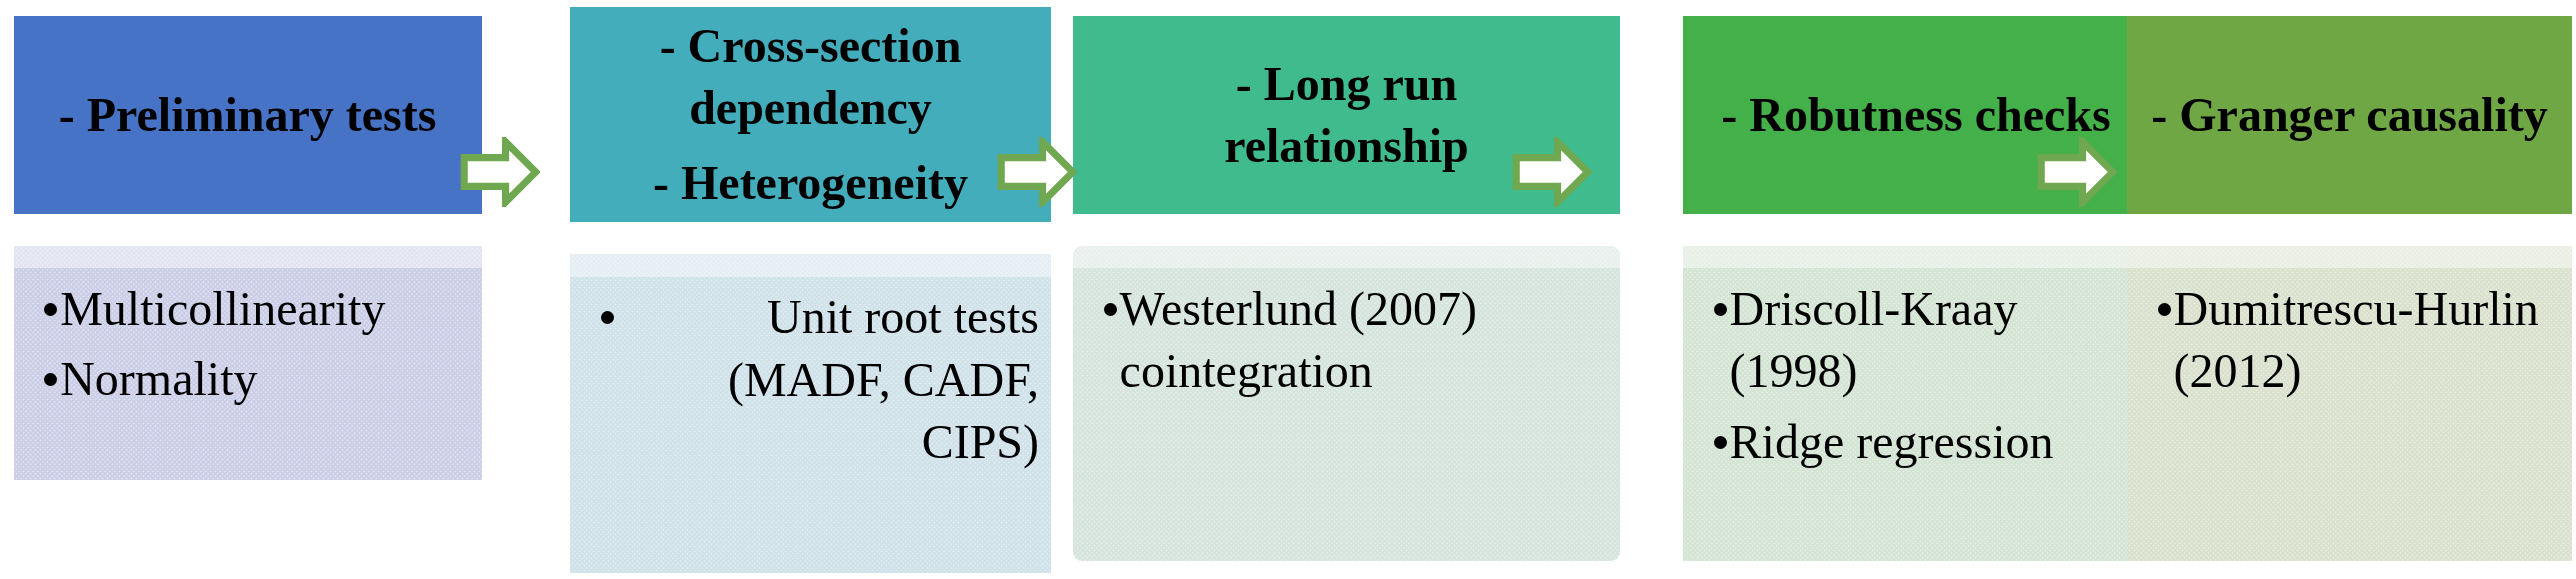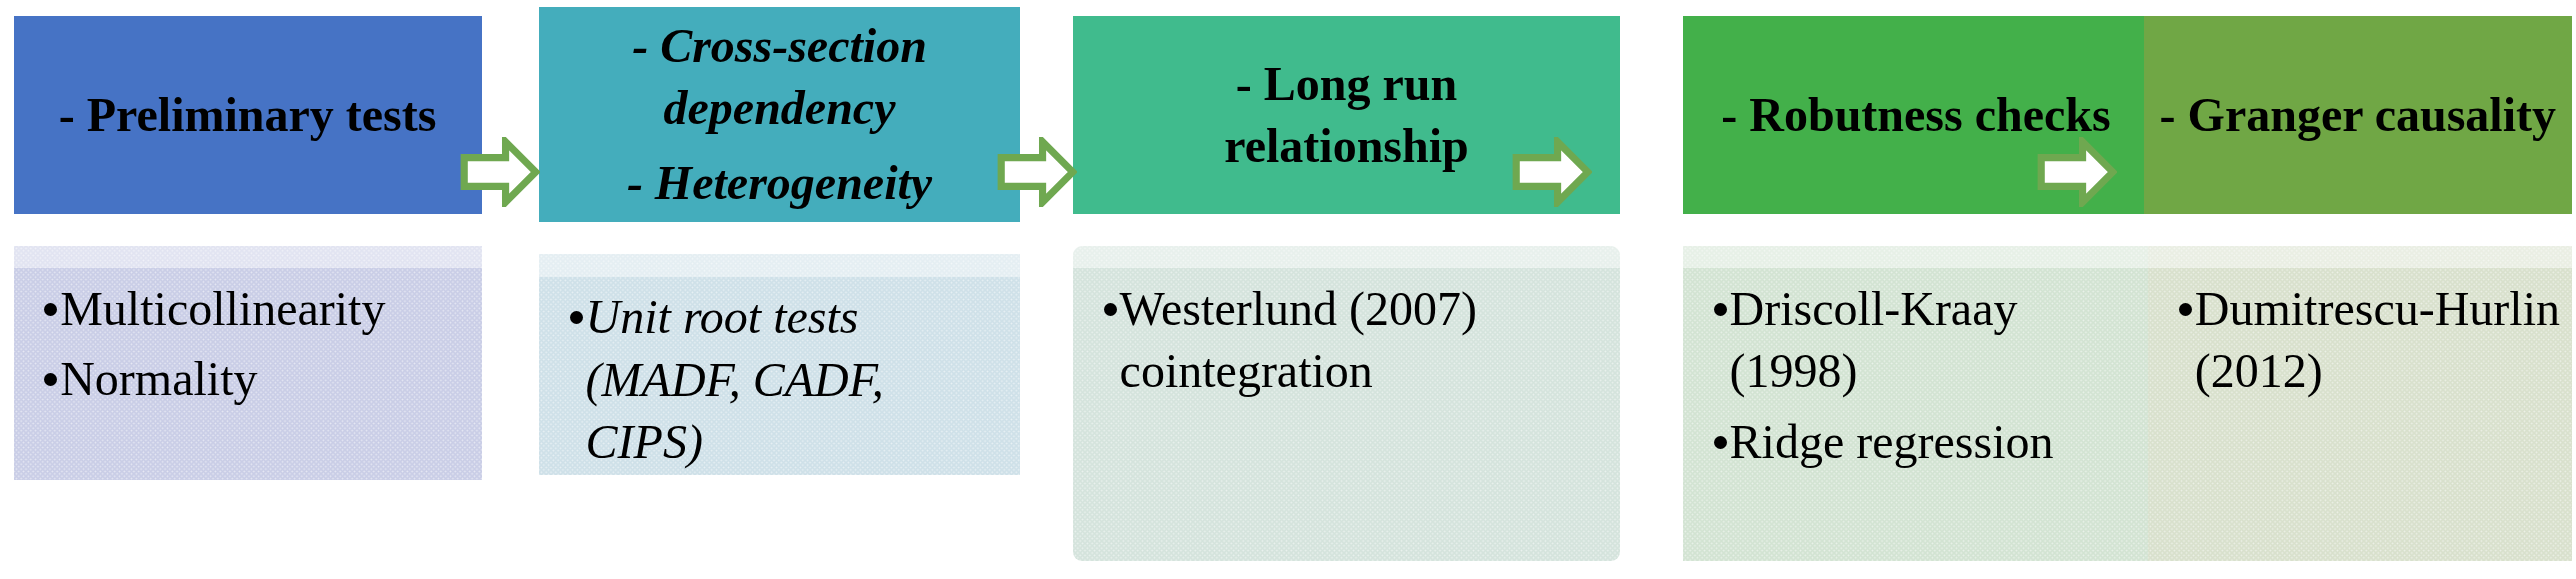--- a/index.html
+++ b/index.html
@@ -80,24 +80,24 @@
     left: 1.6px;
     top: 25px;
     width: 13px;
     height: 13px;
     border-radius: 50%;
     background: #000000;
   }
 
   
   #step-1 { left: 13.6px;   top: 16px; width: 468px; height: 464px; }
-  #step-2 { left: 539px;  top: 7.2px;  width: 481px; height: 468px; font-style: italic; }
+  #step-2 { left: 570px;  top: 7.2px;  width: 481px; height: 566px; }
   #step-3 { left: 1073px; top: 16px; width: 547px; height: 545px; }
   #step-4 { left: 1683px; top: 16px; width: 466px; height: 545px; }
-  #step-5 { left: 2127px; top: 16px; width: 445px; height: 545px; align-items: flex-end; }
+  #step-5 { left: 2127px; top: 16px; width: 445px; height: 545px; }
   #step-1 .hd, #step-3 .hd, #step-4 .hd, #step-5 .hd { height: 198px; }
   #step-2 .hd { height: 215px; }
 
   .arrow {
     position: absolute;
     top: 137px;
     width: 80px;
     height: 70px;
     z-index: 5;
   }
@@ -131,21 +131,21 @@
   <svg class="arrow" id="arrow-1" viewBox="0 0 100 88">
     <path d="M5,26 L57,26 L57,6 L95,44 L57,82 L57,62 L5,62 Z" style="stroke: rgb(111, 168, 80);"></path>
   </svg>
 
   <section class="step" id="step-2">
     <header class="hd" style="background-color: rgb(68, 173, 188);">
       <p>- Cross-section
 dependency</p>
       <p>- Heterogeneity</p>
     </header>
-    <div class="bd" style="background-color: rgb(206, 224, 232);">
+    <div class="bd" style="background-color: rgb(206, 224, 232); text-align: right;">
       <ul>
         <li><span class="dot"></span>Unit root tests
 (MADF, CADF,
 CIPS)</li>
       </ul>
     </div>
   </section>
 
   <svg class="arrow" id="arrow-2" viewBox="0 0 100 88">
     <path d="M5,26 L57,26 L57,6 L95,44 L57,82 L57,62 L5,62 Z" style="stroke: rgb(111, 168, 80);"></path>

